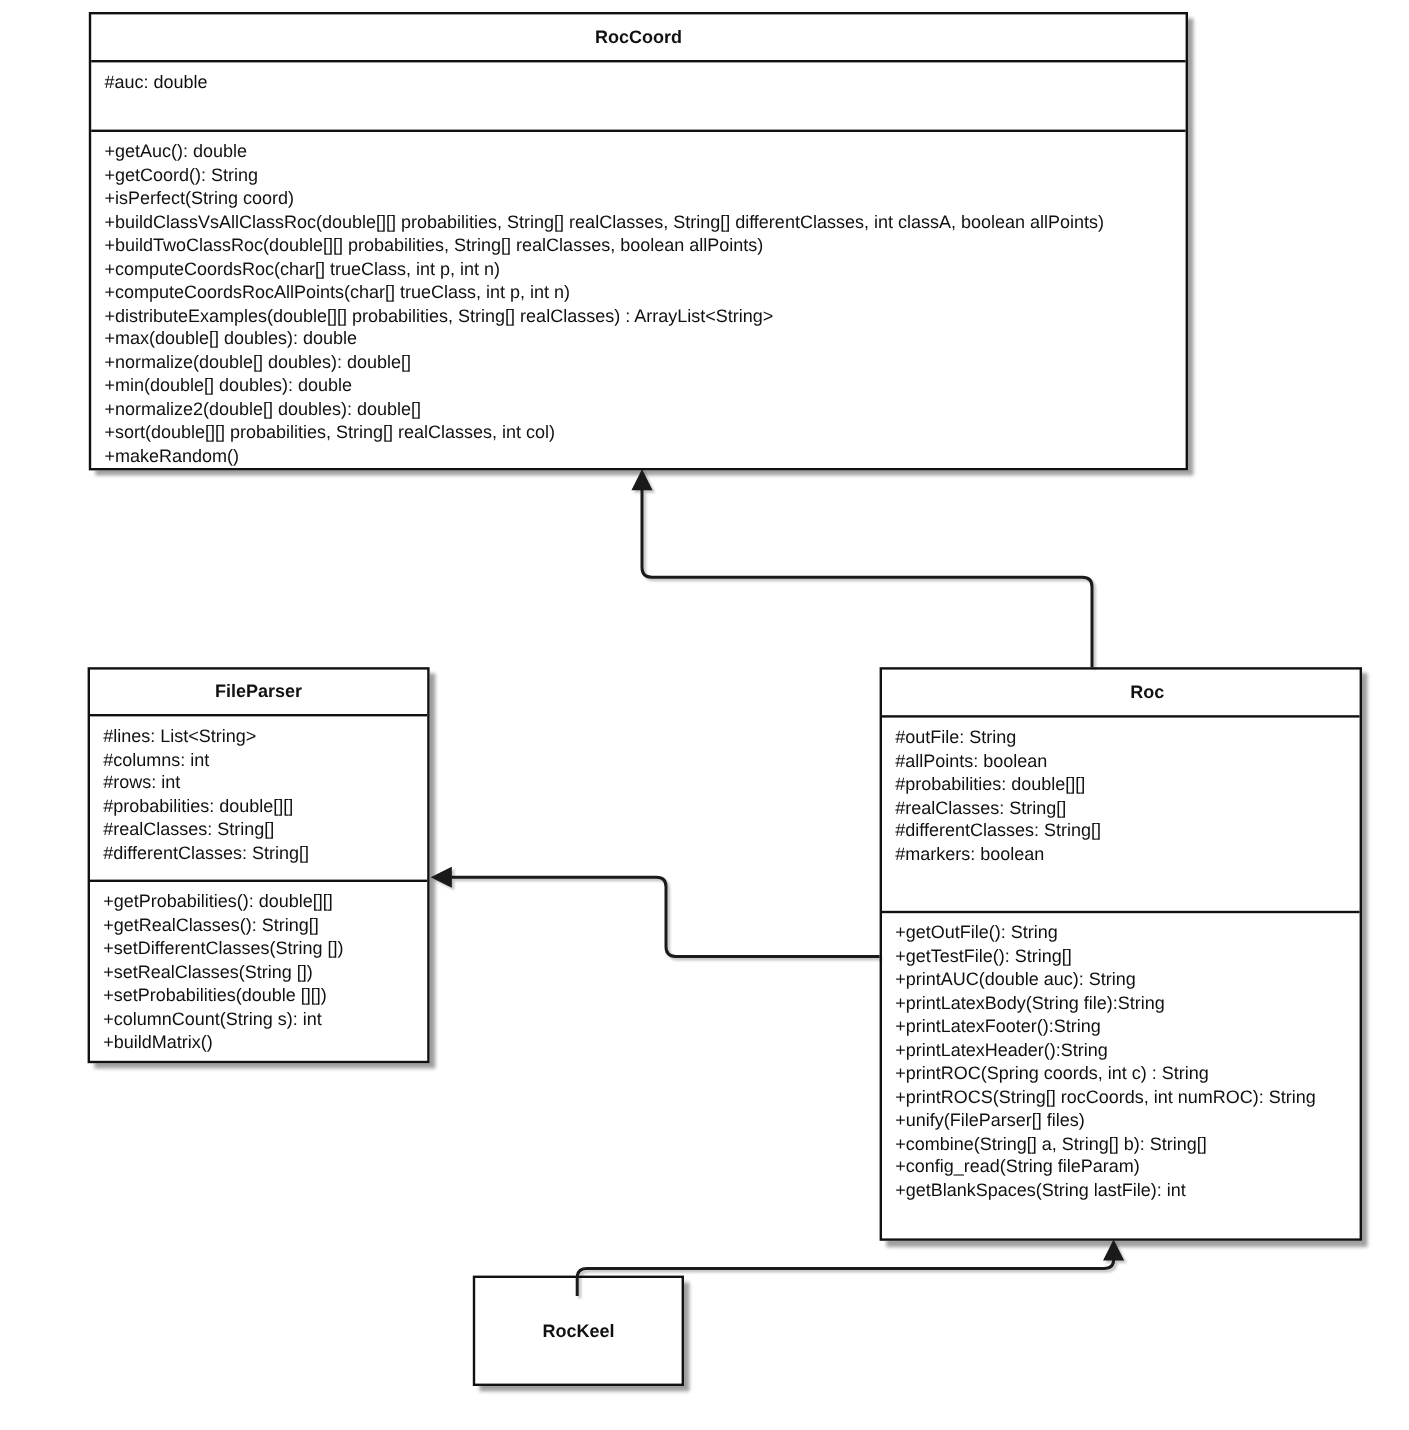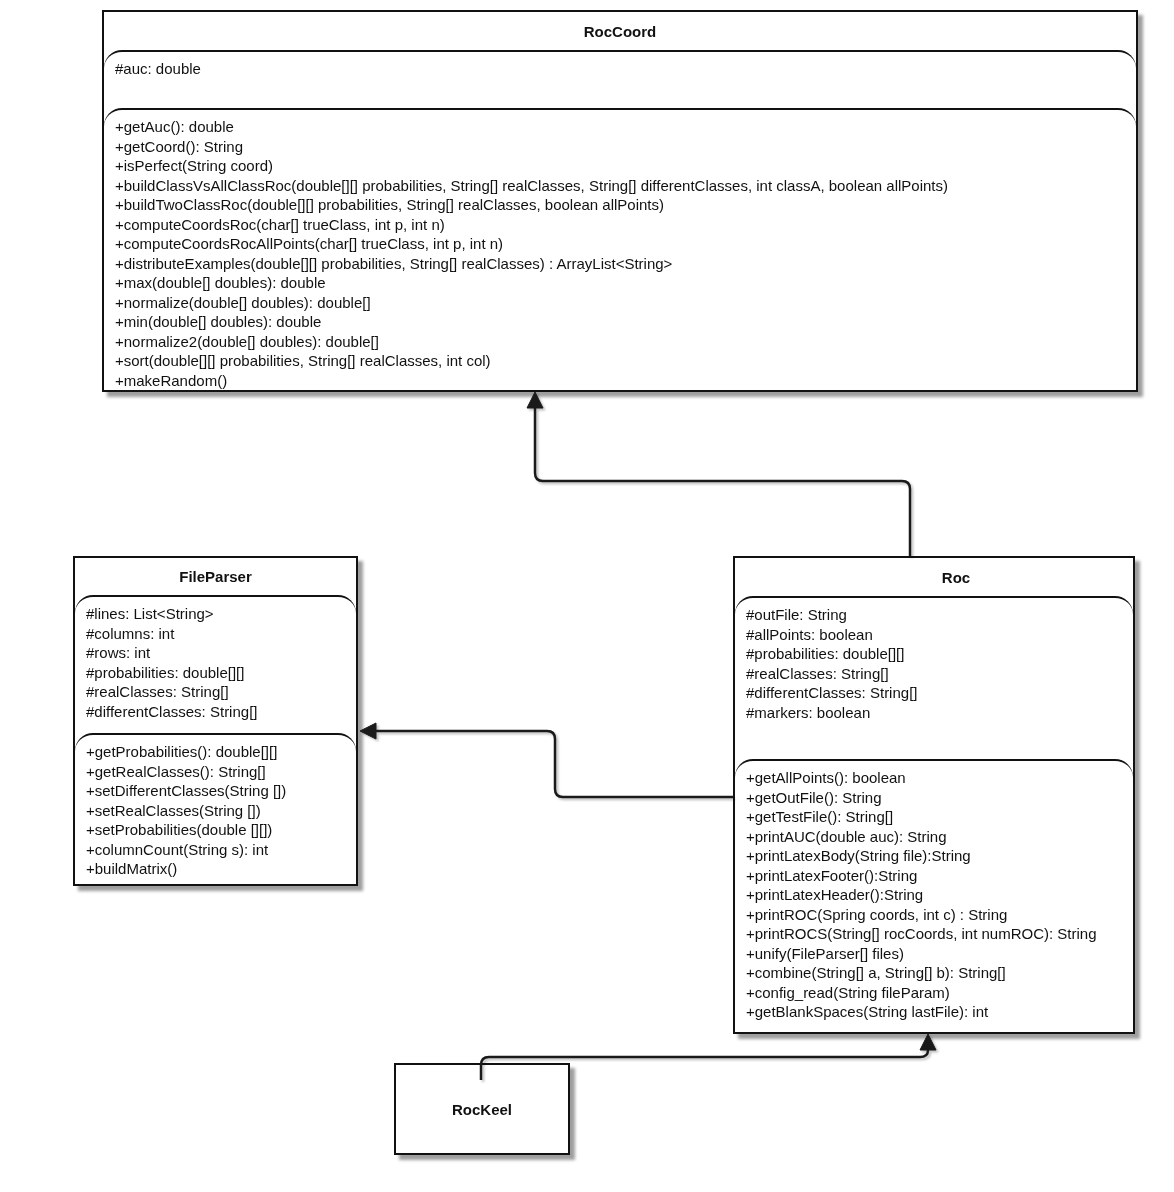--- a/index.html
+++ b/index.html
@@ -33,21 +33,20 @@
     font-size: 15px;
     color: #111111;
     flex: 0 0 auto;
     box-sizing: border-box;
   }
   .uml-compartment {
     border-top: 2.5px solid #111111;
     box-sizing: border-box;
     padding: 7px 0 0 11px;
     overflow: hidden;
-    border-radius: 18px;
   }
   .uml-compartment.grow { flex: 1 1 auto; }
   .member-line {
     font-size: 15px;
     line-height: 19.5px;
     color: #111111;
     white-space: nowrap;
   }
   .uml-class.simple .uml-title { flex: 1 1 auto; }
   #connector-layer {
@@ -67,21 +66,21 @@
     fill: #1a1a1a;
     stroke: #1a1a1a;
   }
   #connector-layer g { filter: drop-shadow(2px 2px 1px rgba(0,0,0,0.25)); }
 </style>
 </head>
 <body>
 
 <div id="canvas">
 
-  <div class="uml-class" style="left:74px; top:10px; width:1036px; height:382px;margin-left:28px;">
+  <div class="uml-class" style="left:74px; top:10px; width:916px; height:382px;">
     <div class="uml-title" style="height:38px;">RocCoord</div>
     <div class="uml-compartment" style="height:58px;">
         <div class="member-line">#auc: double</div>
       </div>
     <div class="uml-compartment grow">
         <div class="member-line">+getAuc(): double</div>
         <div class="member-line">+getCoord(): String</div>
         <div class="member-line">+isPerfect(String coord)</div>
         <div class="member-line">+buildClassVsAllClassRoc(double[][] probabilities, String[] realClasses, String[] differentClasses, int classA, boolean allPoints)</div>
         <div class="member-line">+buildTwoClassRoc(double[][] probabilities, String[] realClasses, boolean allPoints)</div>
@@ -122,21 +121,20 @@
     <div class="uml-title" style="height:38px;padding-left:44px;">Roc</div>
     <div class="uml-compartment" style="height:163px;">
         <div class="member-line">#outFile: String</div>
         <div class="member-line">#allPoints: boolean</div>
         <div class="member-line">#probabilities: double[][]</div>
         <div class="member-line">#realClasses: String[]</div>
         <div class="member-line">#differentClasses: String[]</div>
         <div class="member-line">#markers: boolean</div>
       </div>
     <div class="uml-compartment grow">
-        <div class="member-line">+getAllPoints(): boolean</div>
         <div class="member-line">+getOutFile(): String</div>
         <div class="member-line">+getTestFile(): String[]</div>
         <div class="member-line">+printAUC(double auc): String</div>
         <div class="member-line">+printLatexBody(String file):String</div>
         <div class="member-line">+printLatexFooter():String</div>
         <div class="member-line">+printLatexHeader():String</div>
         <div class="member-line">+printROC(Spring coords, int c) : String</div>
         <div class="member-line">+printROCS(String[] rocCoords, int numROC): String</div>
         <div class="member-line">+unify(FileParser[] files)</div>
         <div class="member-line">+combine(String[] a, String[] b): String[]</div>

